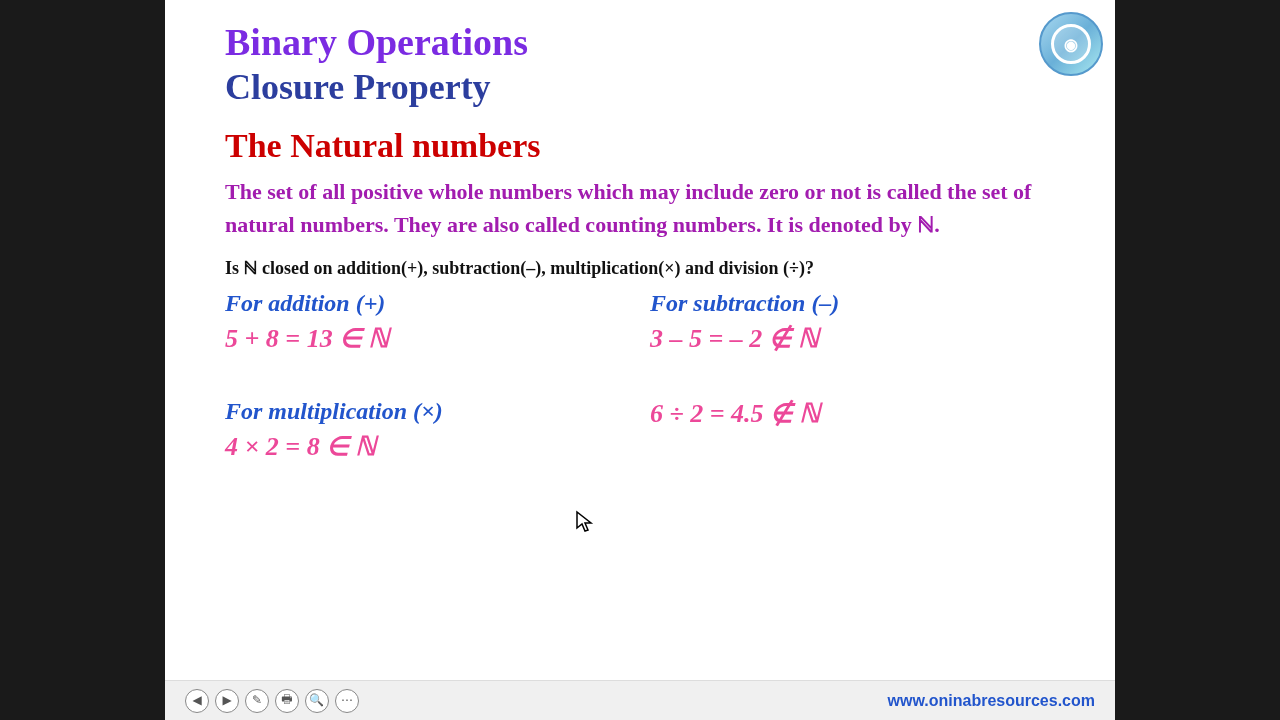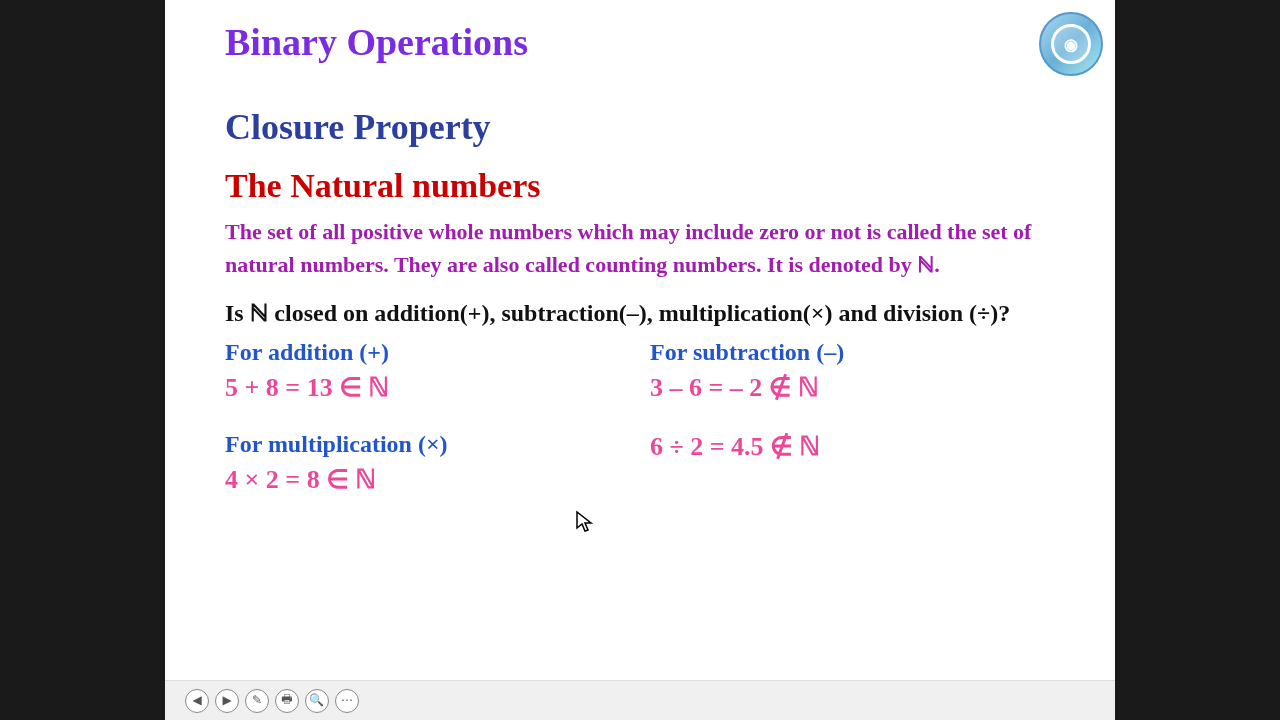--- a/index.html
+++ b/index.html
@@ -33,50 +33,50 @@
       font-weight: bold;
       color: #7B2BE2;
       line-height: 1.2;
     }
 
     .title-sub {
       font-size: 36px;
       font-weight: bold;
       color: #2c3e9e;
       line-height: 1.2;
-      margin-top: 40px;
     }
 
     .section-heading {
       font-size: 34px;
       font-weight: bold;
       color: #cc0000;
       margin-bottom: 10px;
     }
 
     .body-text {
       font-size: 22px;
       font-weight: bold;
       color: #a21caf;
       line-height: 1.5;
       margin-bottom: 14px;
     }
 
     .question-text {
-      font-size: 24px;
+      font-size: 18px;
       font-weight: bold;
       color: #111111;
       line-height: 1.5;
     }
 
     .operations-grid {
       display: grid;
       grid-template-columns: 1fr 1fr;
-      gap: 10px 20px;
+      gap: 26px 20px;
       margin-top: 8px;
+      font-style: italic;
     }
 
     .op-label {
       font-size: 24px;
       font-weight: bold;
       color: #2255cc;
       margin-bottom: 6px;
     }
 
     .op-example {
@@ -209,39 +209,40 @@
 
   <div class="question-text">Is ℕ closed on addition(+), subtraction(–), multiplication(×) and division (÷)?</div>
 
   <div class="operations-grid">
     <div>
       <div class="op-label">For addition (+)</div>
       <div class="op-example">5 + 8 = 13 ∈ ℕ</div>
     </div>
     <div>
       <div class="op-label">For subtraction (–)</div>
-      <div class="op-example">3 – 6 = – 2 ∉ ℕ</div>
+      <div class="op-example">3 – 5 = – 2 ∉ ℕ</div>
     </div>
     <div>
       <div class="op-label">For multiplication (×)</div>
       <div class="op-example">4 × 2 = 8 ∈ ℕ</div>
     </div>
     <div>
       <div class="op-example">6 ÷ 2 = 4.5 ∉ ℕ</div>
     </div>
   </div>
 
   <div class="bottom-bar">
     <div class="nav-buttons">
       <div class="nav-btn">◀</div>
       <div class="nav-btn">▶</div>
       <div class="nav-btn">✎</div>
       <div class="nav-btn">🖶</div>
       <div class="nav-btn">🔍</div>
       <div class="nav-btn">⋯</div>
     </div>
+    <div class="website-text">www.oninabresources.com</div>
   </div>
 
 </div>
 
 <svg style="position:fixed;left:575px;top:510px;pointer-events:none;z-index:999" width="20" height="24" viewBox="0 0 20 24">
   <path d="M2 2 L2 18 L7 14 L10 21 L13 20 L10 13 L16 13 Z" fill="white" stroke="black" stroke-width="1.5"></path>
 </svg>
 
 </body></html>

